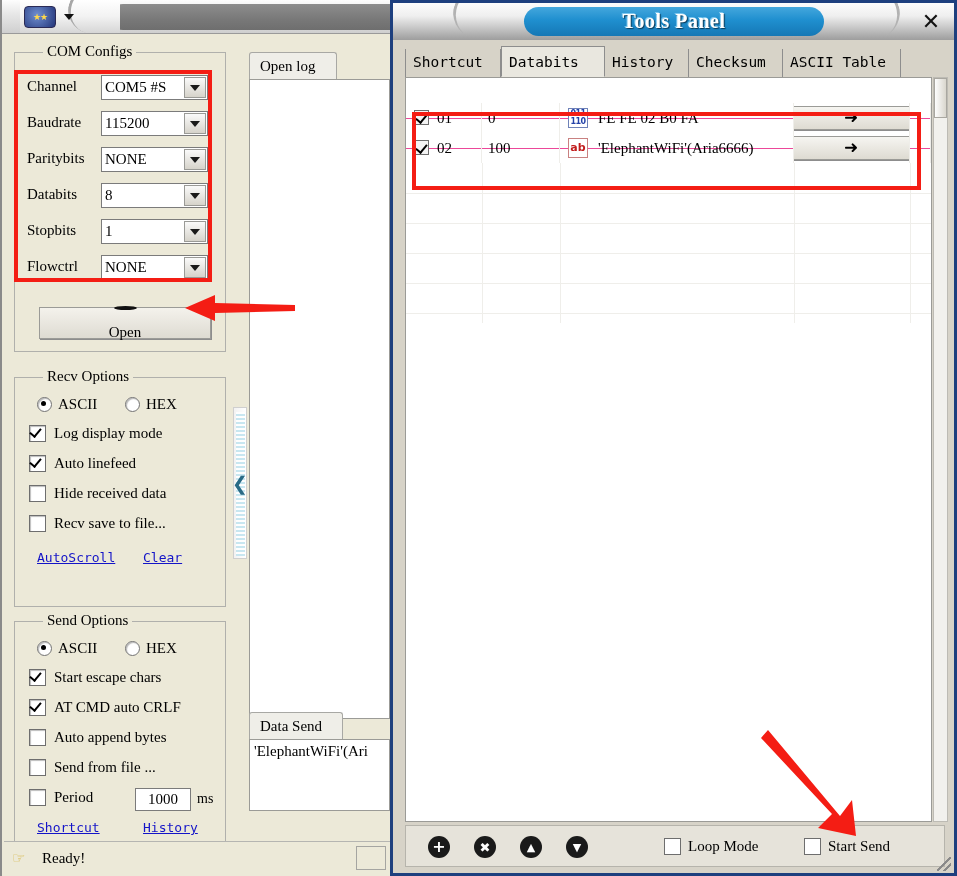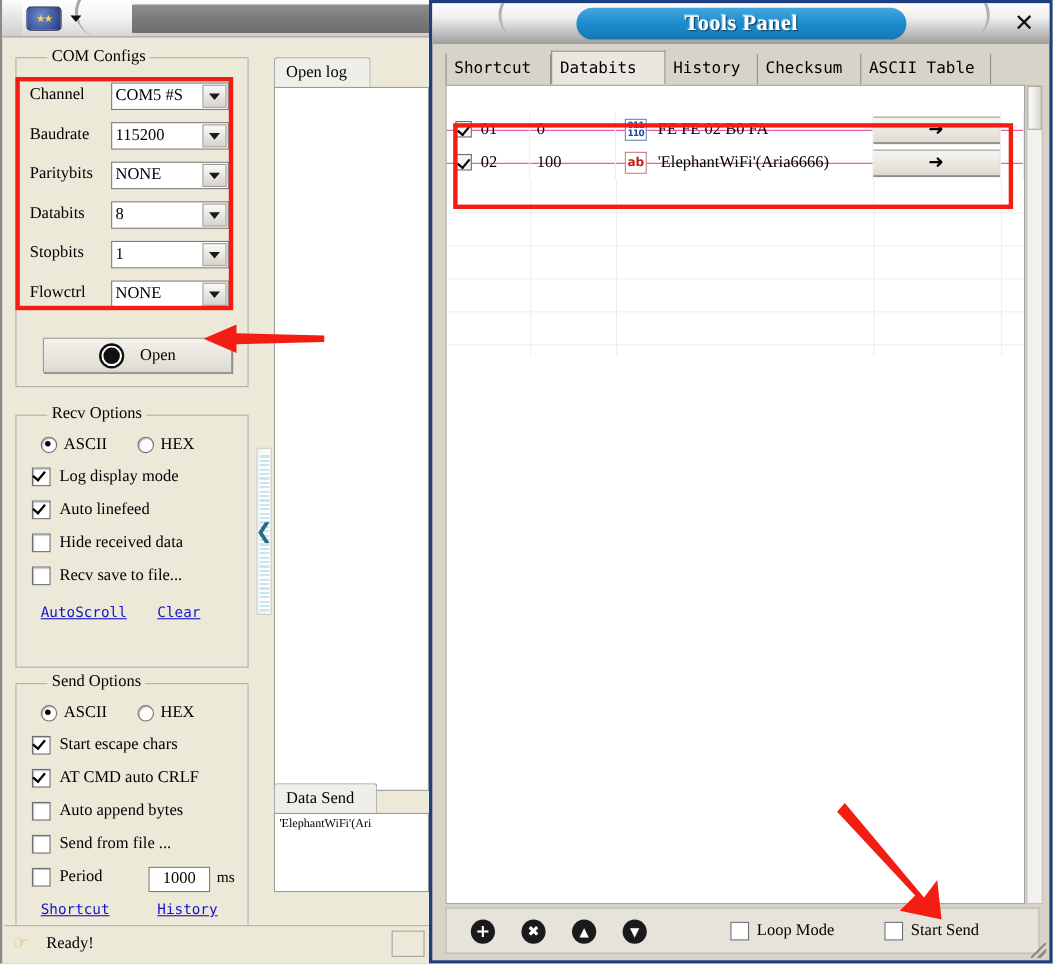--- a/index.html
+++ b/index.html
@@ -86,20 +86,21 @@
     display:block;width:0;height:0;
     border-left:5px solid transparent;border-right:5px solid transparent;
     border-top:6px solid #1a1a1a;
   }
   .open-btn{
     position:absolute;left:24px;top:254px;width:172px;height:32px;
     background:linear-gradient(180deg,#f4f2ec,#dedbd2);
     border:1px solid #9b9b97;box-shadow:1px 1px 0 #8d8d8d;
     display:flex;align-items:center;justify-content:center;gap:14px;
     box-sizing:border-box;
+    flex-direction:column;
   }
   .dot-icon{
     width:19px;height:19px;border-radius:50%;
     border:2px solid #111;background:#111;
     box-shadow:inset 0 0 0 2px #fff;
   }
 
   
   #recv-options{left:10px;top:344px;width:212px;height:230px;}
   
@@ -135,21 +136,21 @@
     font-size:15px;text-align:center;line-height:20px;box-sizing:border-box;
   }
   .tab-lite{
     position:absolute;height:27px;background:#eeeceo;
     background:#efeee8;border:1px solid #a8a8a4;border-bottom:none;
     border-radius:3px 3px 0 0;
     font-size:15px;line-height:26px;padding:0 10px;box-sizing:border-box;
   }
   .white-area{
     position:absolute;background:#fff;border:1px solid #9b9b97;
-    box-sizing:border-box;font-size:11px;overflow:hidden;
+    box-sizing:border-box;font-size:15px;overflow:hidden;
   }
 
   .vsplit-bar{
     position:absolute;left:229px;top:374px;width:14px;height:152px;
     background:linear-gradient(90deg,#f2f2f2,#ffffff);
     border:1px solid #cfcfcf;box-sizing:border-box;
     display:flex;align-items:center;justify-content:center;
   }
   .vsplit-grip{
     position:absolute;left:2px;top:4px;width:9px;height:144px;

